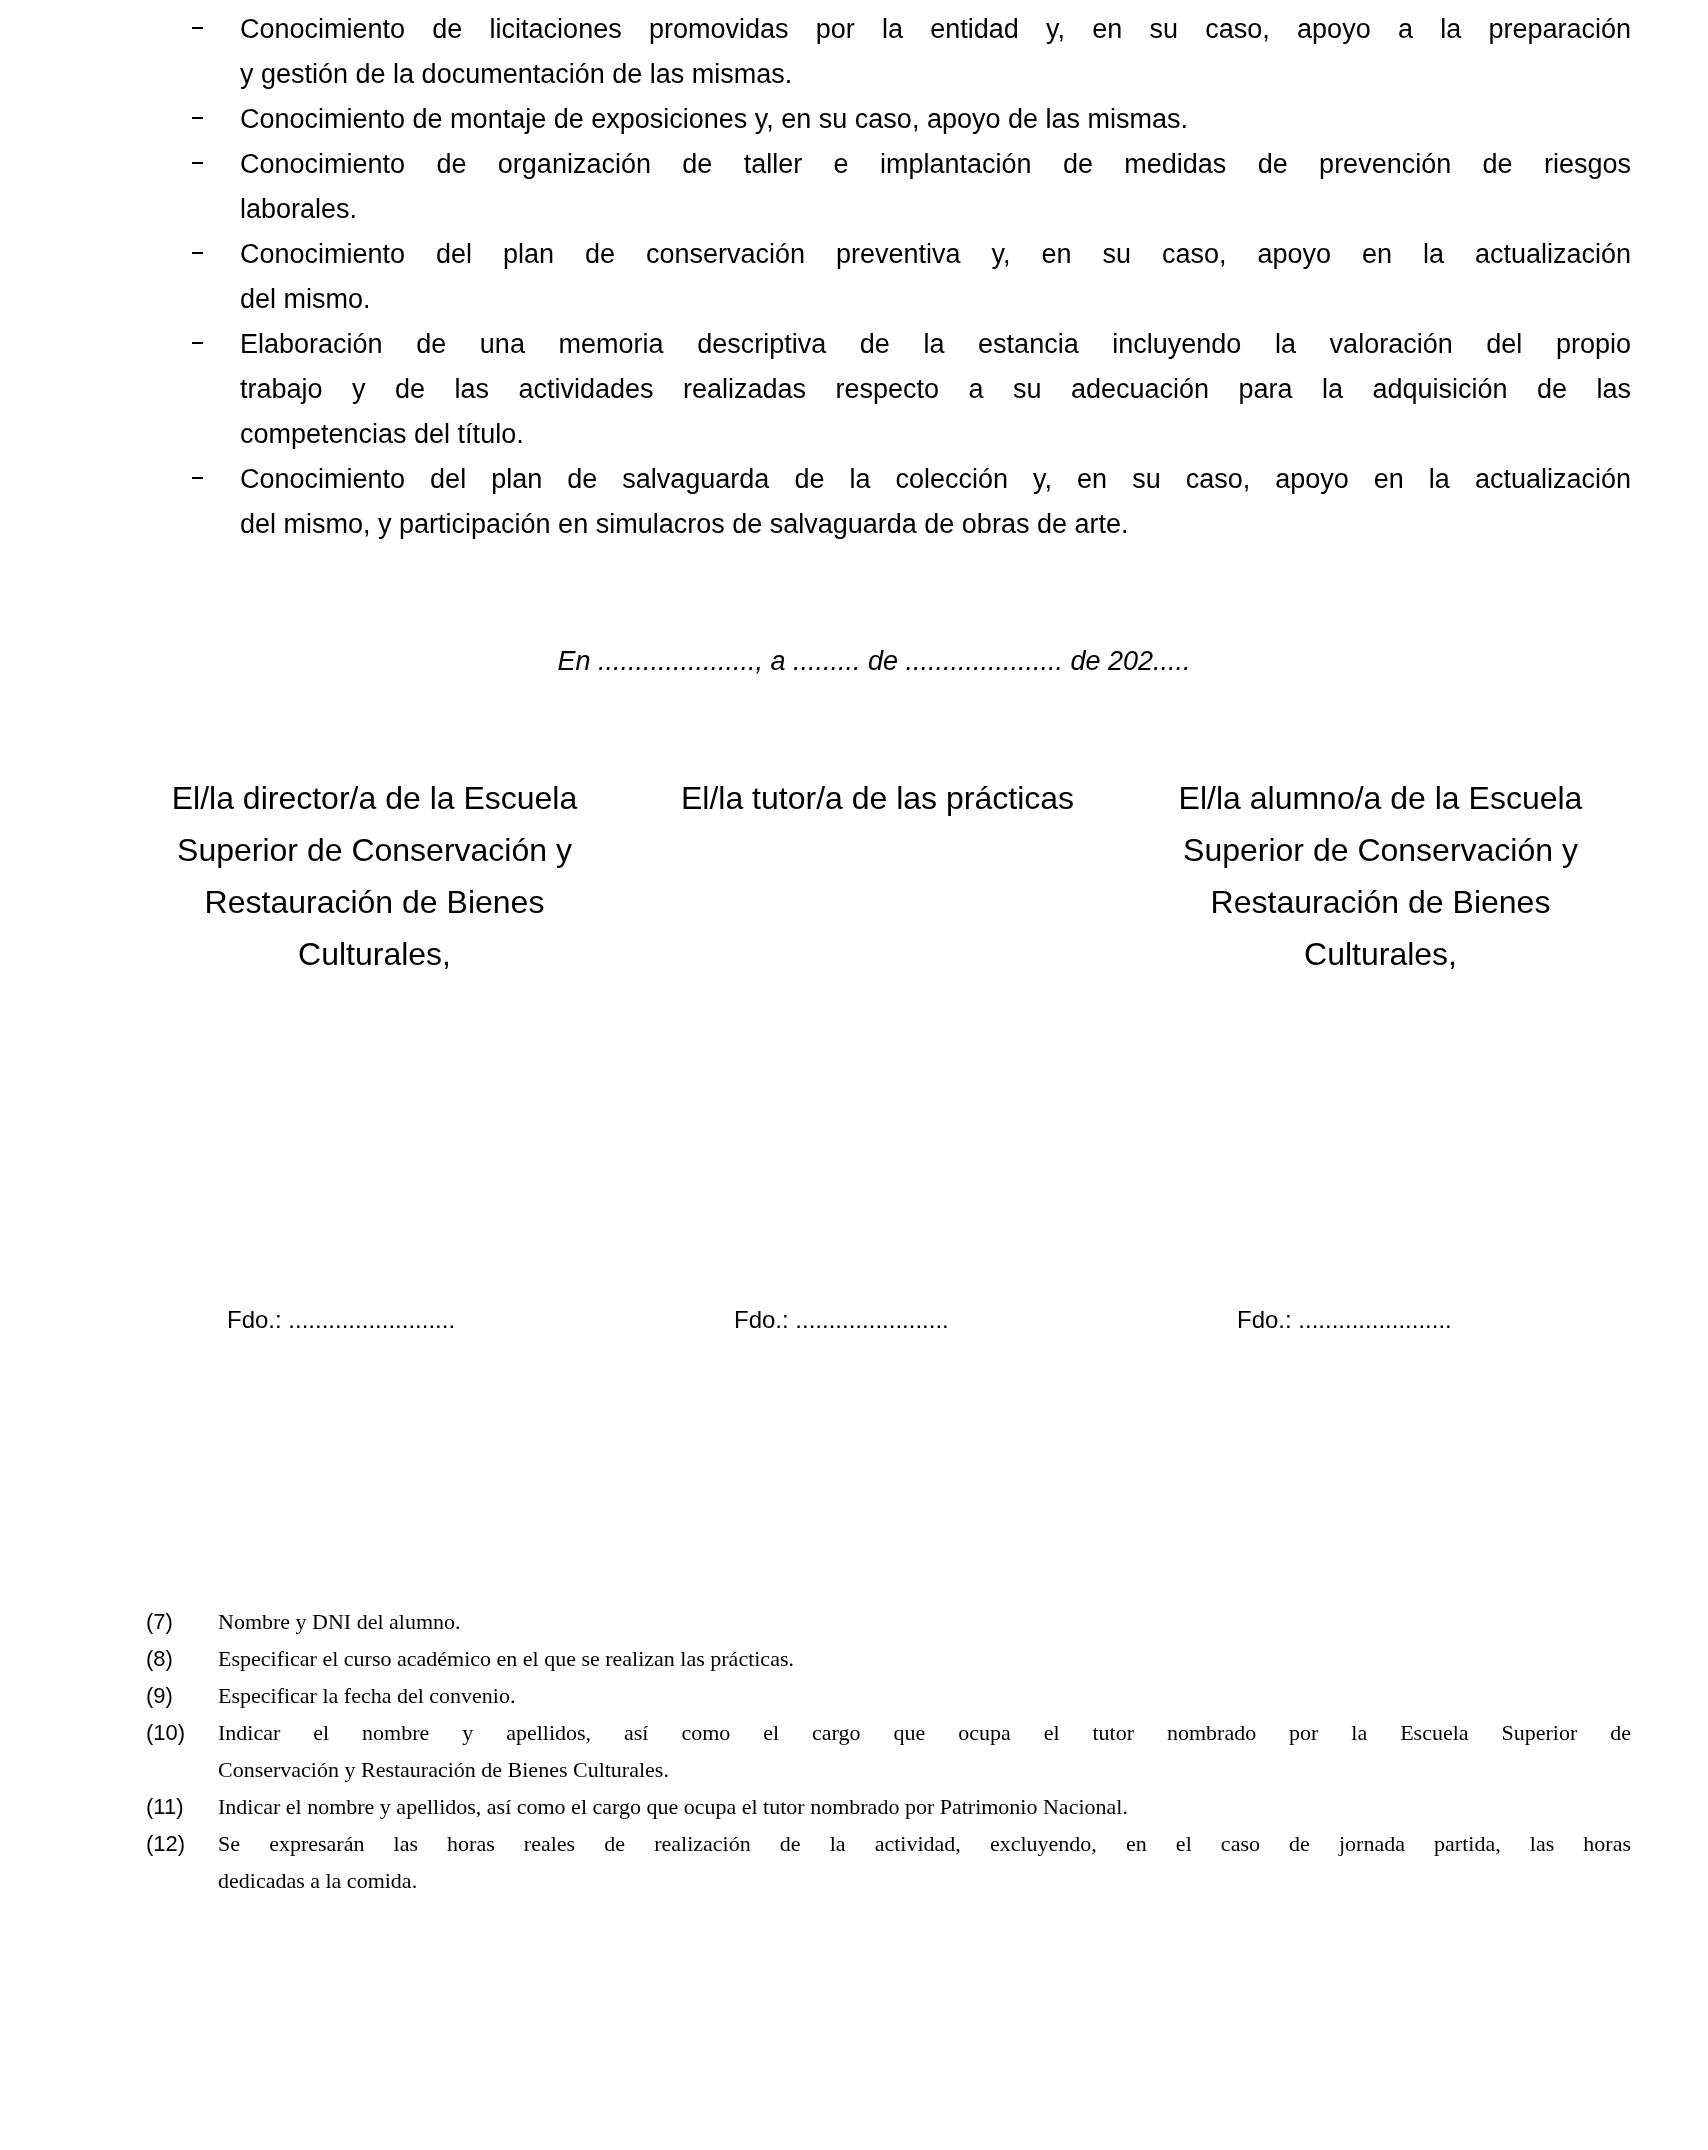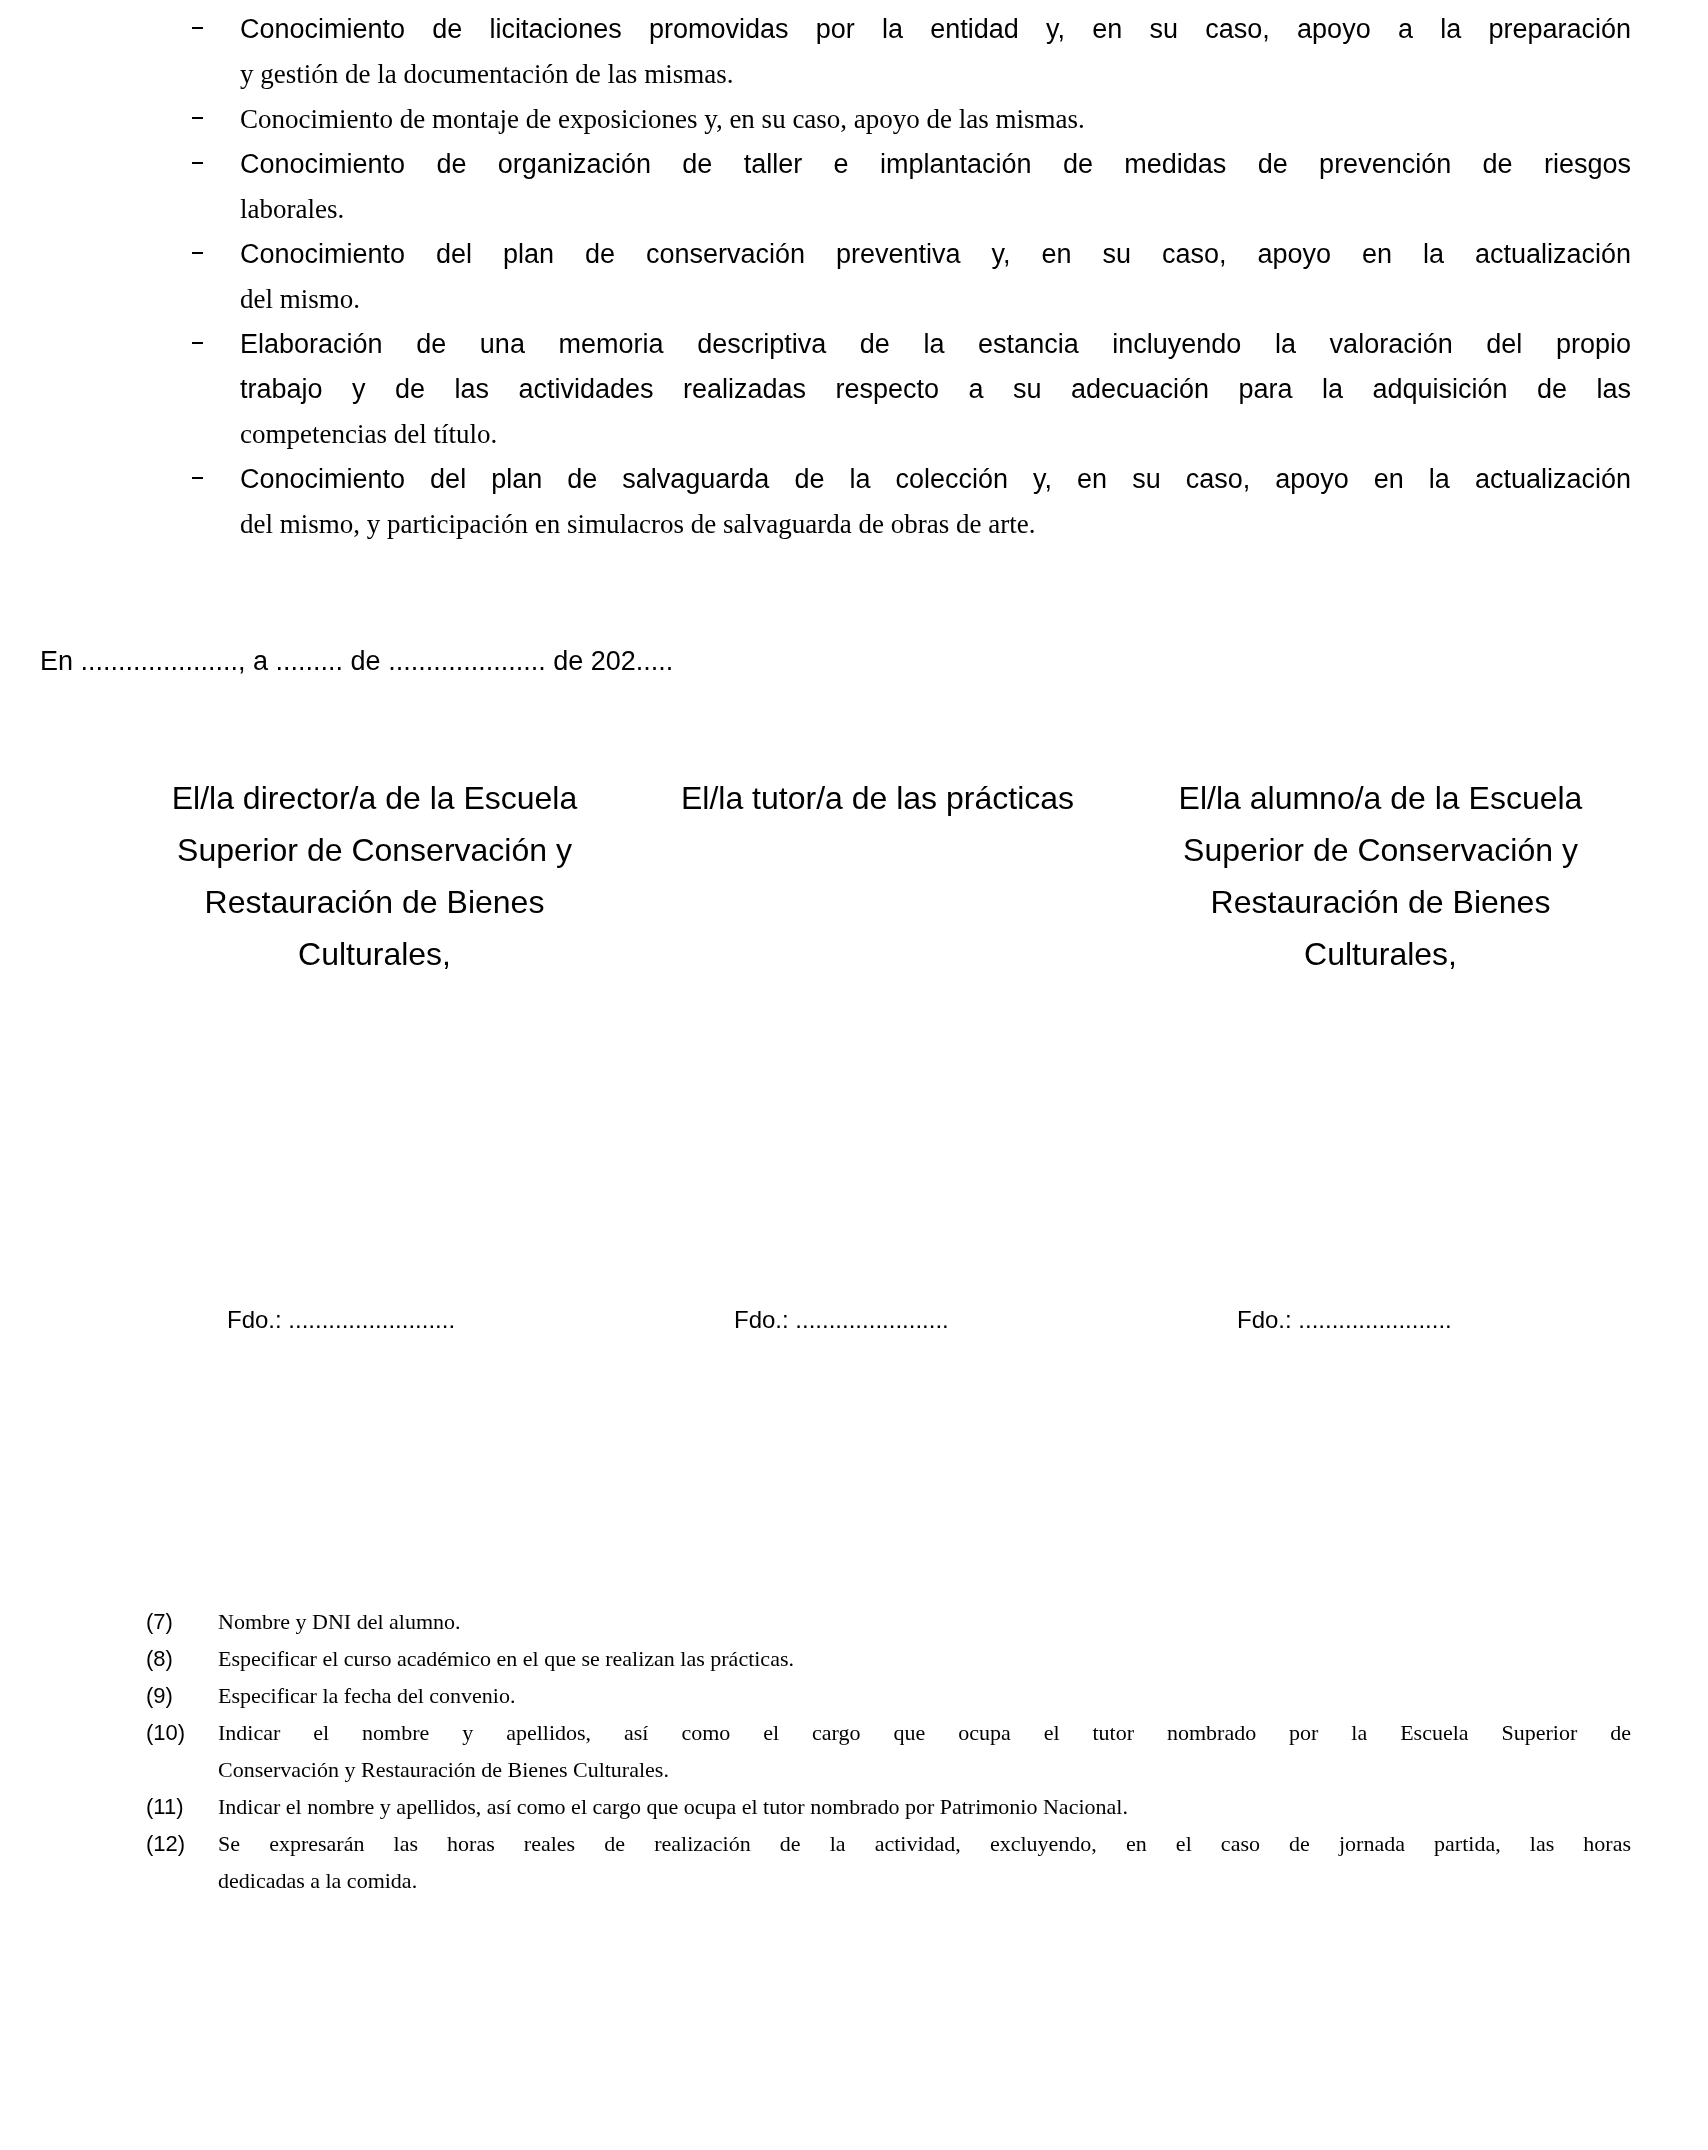--- a/index.html
+++ b/index.html
@@ -12,25 +12,25 @@
   .bullet-dash {
     position: absolute; left: 0; top: 0; width: 11.3px; height: 45px;
   }
   .bullet-dash::before {
     content: ""; position: absolute; left: 0; top: 20px; width: 11.3px; height: 2.4px; background: #000;
   }
   .bline {
     display: block; height: 45px; line-height: 45px; font-size: 27px;
     white-space: nowrap; text-align: justify; text-align-last: justify;
   }
-  .bline.last { text-align-last: left; font-family: Liberation Serif, serif; }
+  .bline.last { text-align-last: left; }
 
   .place-date {
-    position: absolute; top: 639px; left: 0; width: 1708px; 
-    font-size: 27px; line-height: 45px; padding-left: 40px; box-sizing: border-box;
+    position: absolute; top: 639px; left: 0; width: 1708px; text-align: center;
+    font-size: 27px; line-height: 45px; padding-left: 40px; box-sizing: border-box; font-style: italic;
   }
 
   .sig-col { position: absolute; top: 772px; width: 501px; text-align: center; }
   .sig-line { display: block; height: 52px; line-height: 52px; font-size: 32px; white-space: nowrap; }
   .col1 { left: 124px; }
   .col2 { left: 627px; }
   .col3 { left: 1130px; }
 
   .fdo { position: absolute; top: 1297px; font-size: 24px; line-height: 45px; white-space: nowrap; }
   .fdo1 { left: 227px; }

